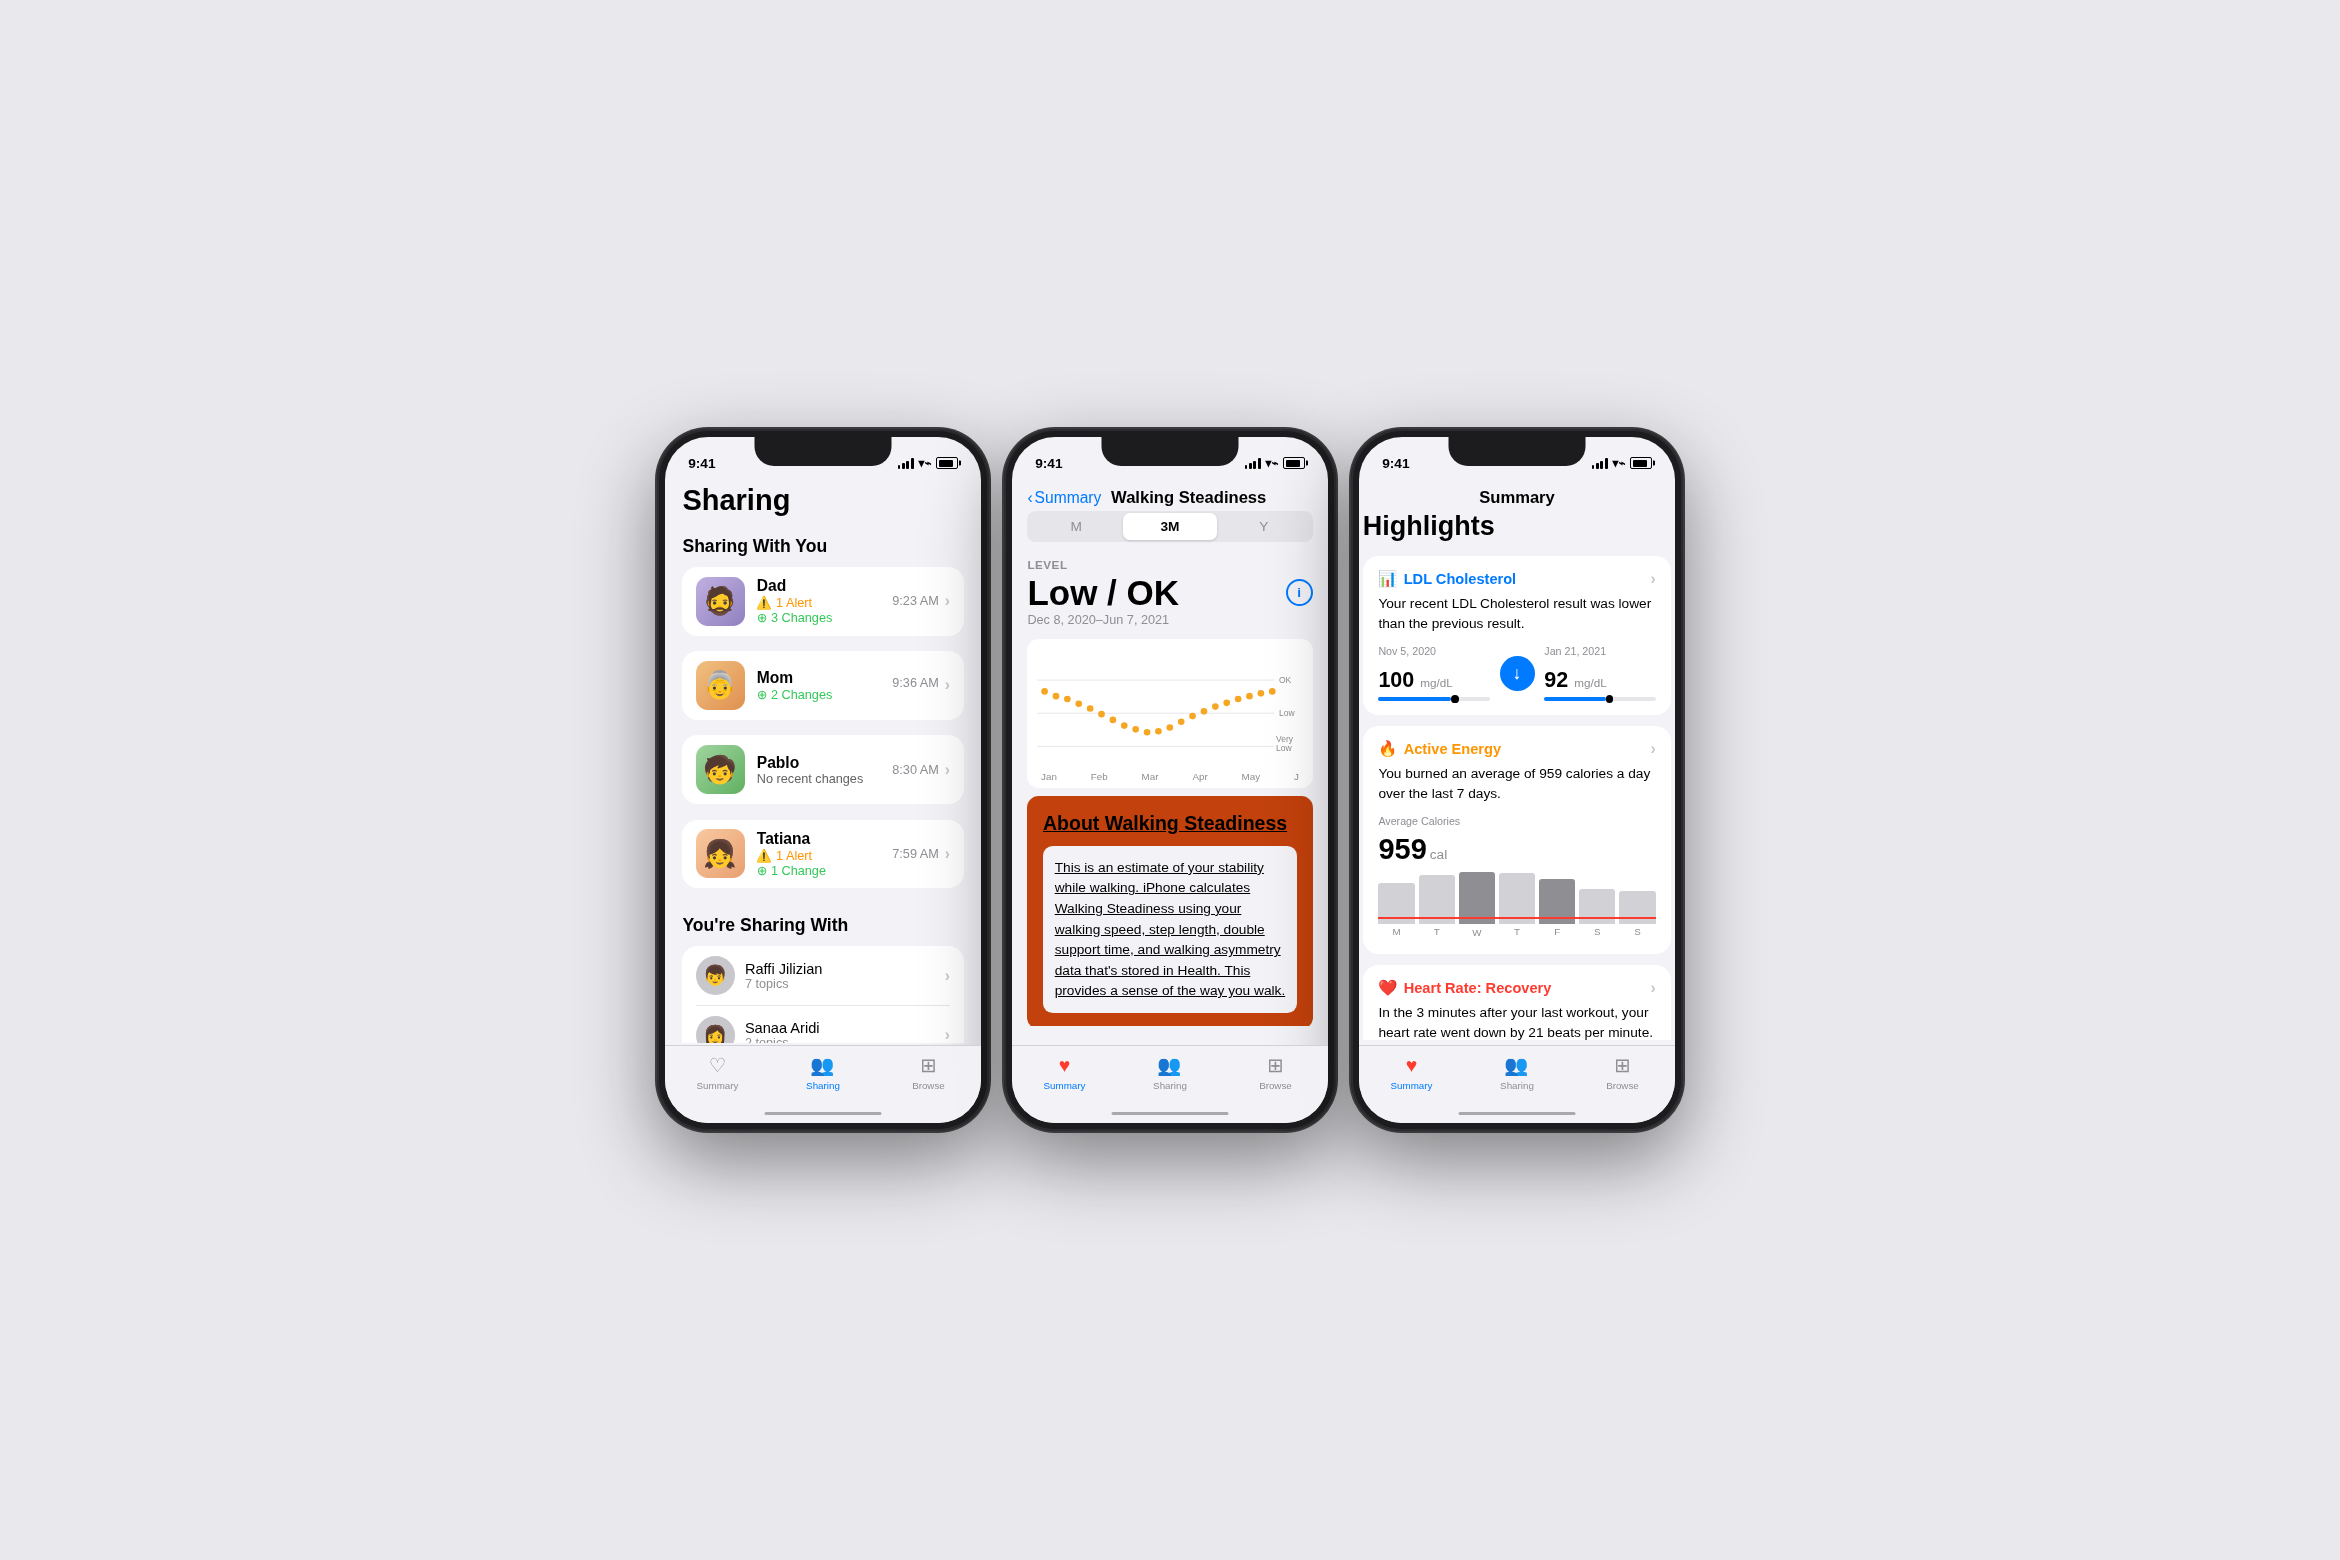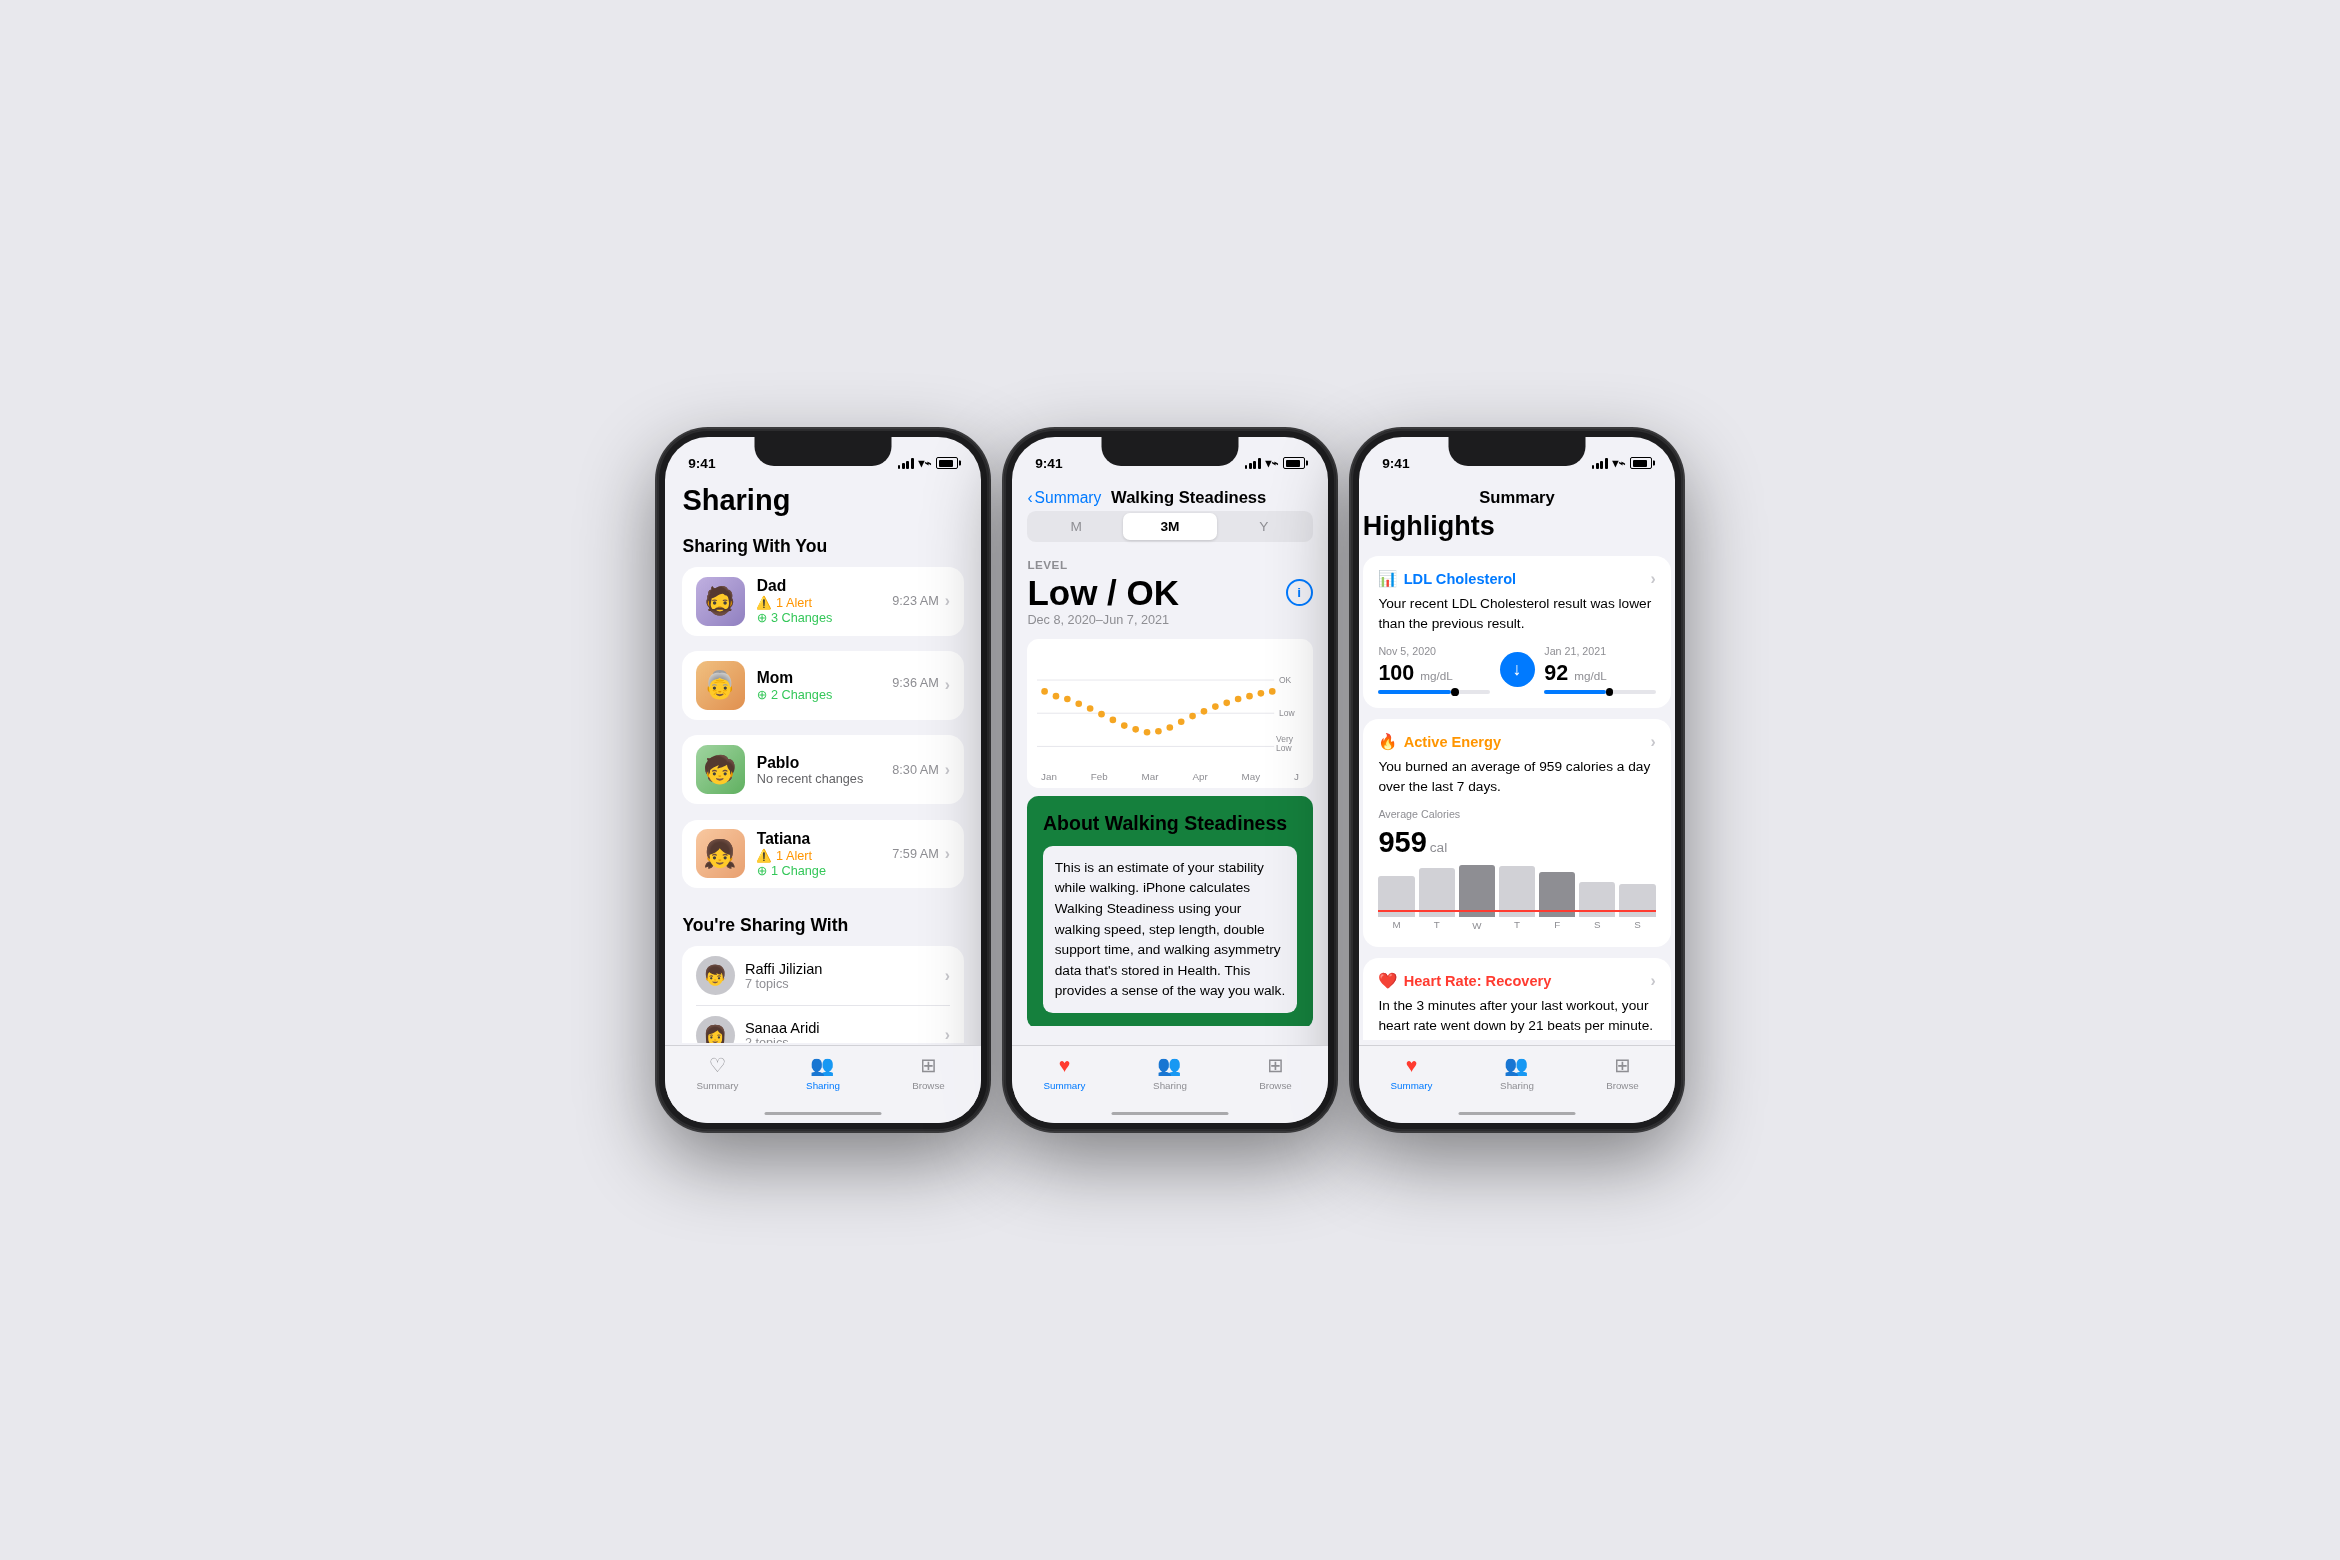--- a/index.html
+++ b/index.html
@@ -375,24 +375,25 @@
       font-weight: 700;
     }
 
     .ws-date-range {
       font-size: 12.7px;
       color: #8e8e93;
       margin-bottom: 11.7px;
     }
 
     .ws-about {
-      background: #15803d;
+      background: #c2410c;
       border-radius: 11.7px;
       padding: 15.6px;
       margin-top: 7.8px;
+      text-decoration: underline;
     }
     .ws-about-title {
       font-size: 19.5px;
       font-weight: 700;
       color: #000;
       margin-bottom: 11.7px;
     }
     .ws-about-box {
       background: #f2f2f7;
       border-radius: 9.8px;
@@ -462,21 +463,21 @@
       gap: 9.8px;
       margin-top: 7.8px;
     }
 
     .ldl-item {
       flex: 1;
     }
     .ldl-date {
       font-size: 10.7px;
       color: #8e8e93;
-      margin-bottom: 4px;
+      margin-bottom: 11px;
     }
     .ldl-value {
       font-size: 21.5px;
       font-weight: 700;
       color: #000;
     }
     .ldl-unit {
       font-size: 11.7px;
       color: #8e8e93;
       font-weight: 400;

